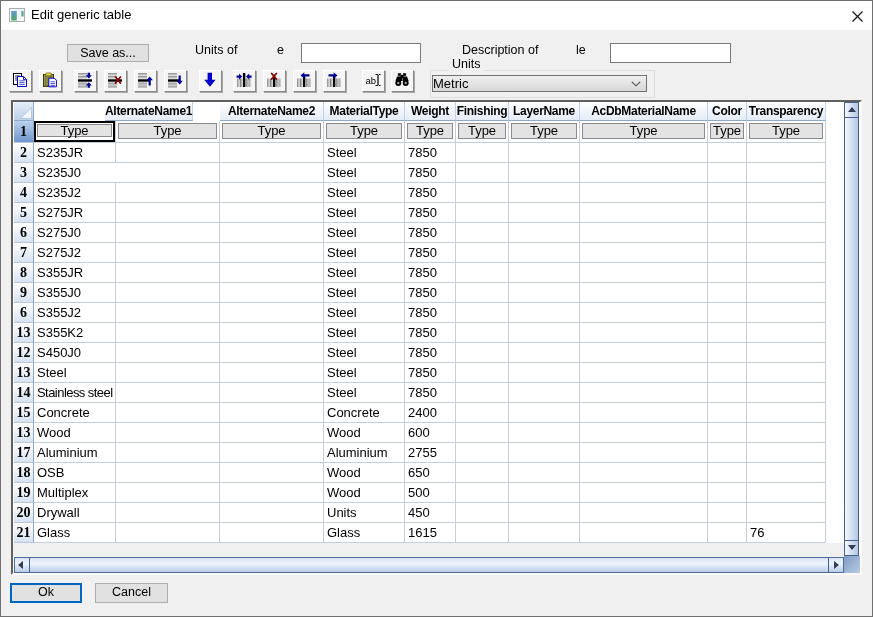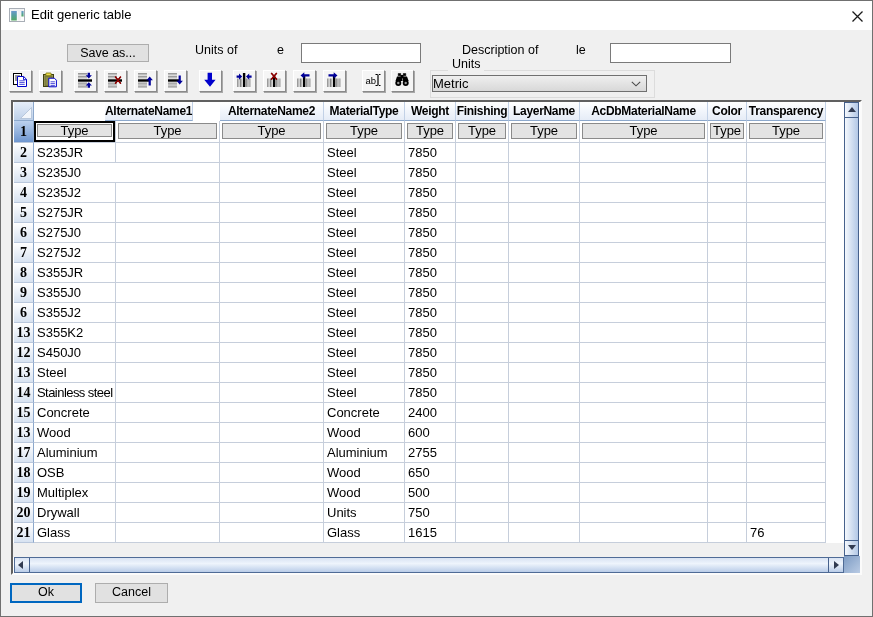--- a/index.html
+++ b/index.html
@@ -489,21 +489,21 @@
 <div class="dcell" style="left:455px;width:53px;top:482px;height:20px"></div>
 <div class="dcell" style="left:508px;width:71px;top:482px;height:20px"></div>
 <div class="dcell" style="left:579px;width:128px;top:482px;height:20px"></div>
 <div class="dcell" style="left:707px;width:39px;top:482px;height:20px"></div>
 <div class="dcell" style="left:746px;width:79px;top:482px;height:20px"></div>
 <div class="rnum" style="left:13px;width:20px;top:502px;height:20px">20</div>
 <div class="dcell" style="left:33px;width:82px;top:502px;height:20px">Drywall</div>
 <div class="dcell" style="left:115px;width:104px;top:502px;height:20px"></div>
 <div class="dcell" style="left:219px;width:104px;top:502px;height:20px"></div>
 <div class="dcell" style="left:323px;width:81px;top:502px;height:20px">Units</div>
-<div class="dcell" style="left:404px;width:51px;top:502px;height:20px">750</div>
+<div class="dcell" style="left:404px;width:51px;top:502px;height:20px">450</div>
 <div class="dcell" style="left:455px;width:53px;top:502px;height:20px"></div>
 <div class="dcell" style="left:508px;width:71px;top:502px;height:20px"></div>
 <div class="dcell" style="left:579px;width:128px;top:502px;height:20px"></div>
 <div class="dcell" style="left:707px;width:39px;top:502px;height:20px"></div>
 <div class="dcell" style="left:746px;width:79px;top:502px;height:20px"></div>
 <div class="rnum" style="left:13px;width:20px;top:522px;height:20px">21</div>
 <div class="dcell" style="left:33px;width:82px;top:522px;height:20px">Glass</div>
 <div class="dcell" style="left:115px;width:104px;top:522px;height:20px"></div>
 <div class="dcell" style="left:219px;width:104px;top:522px;height:20px"></div>
 <div class="dcell" style="left:323px;width:81px;top:522px;height:20px">Glass</div>

